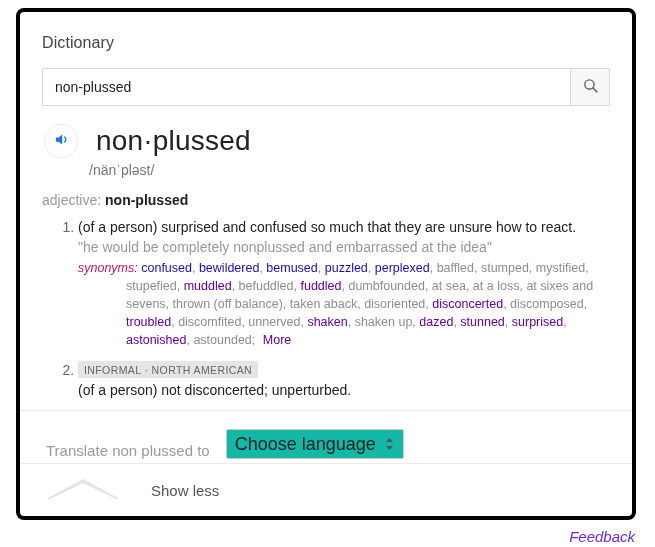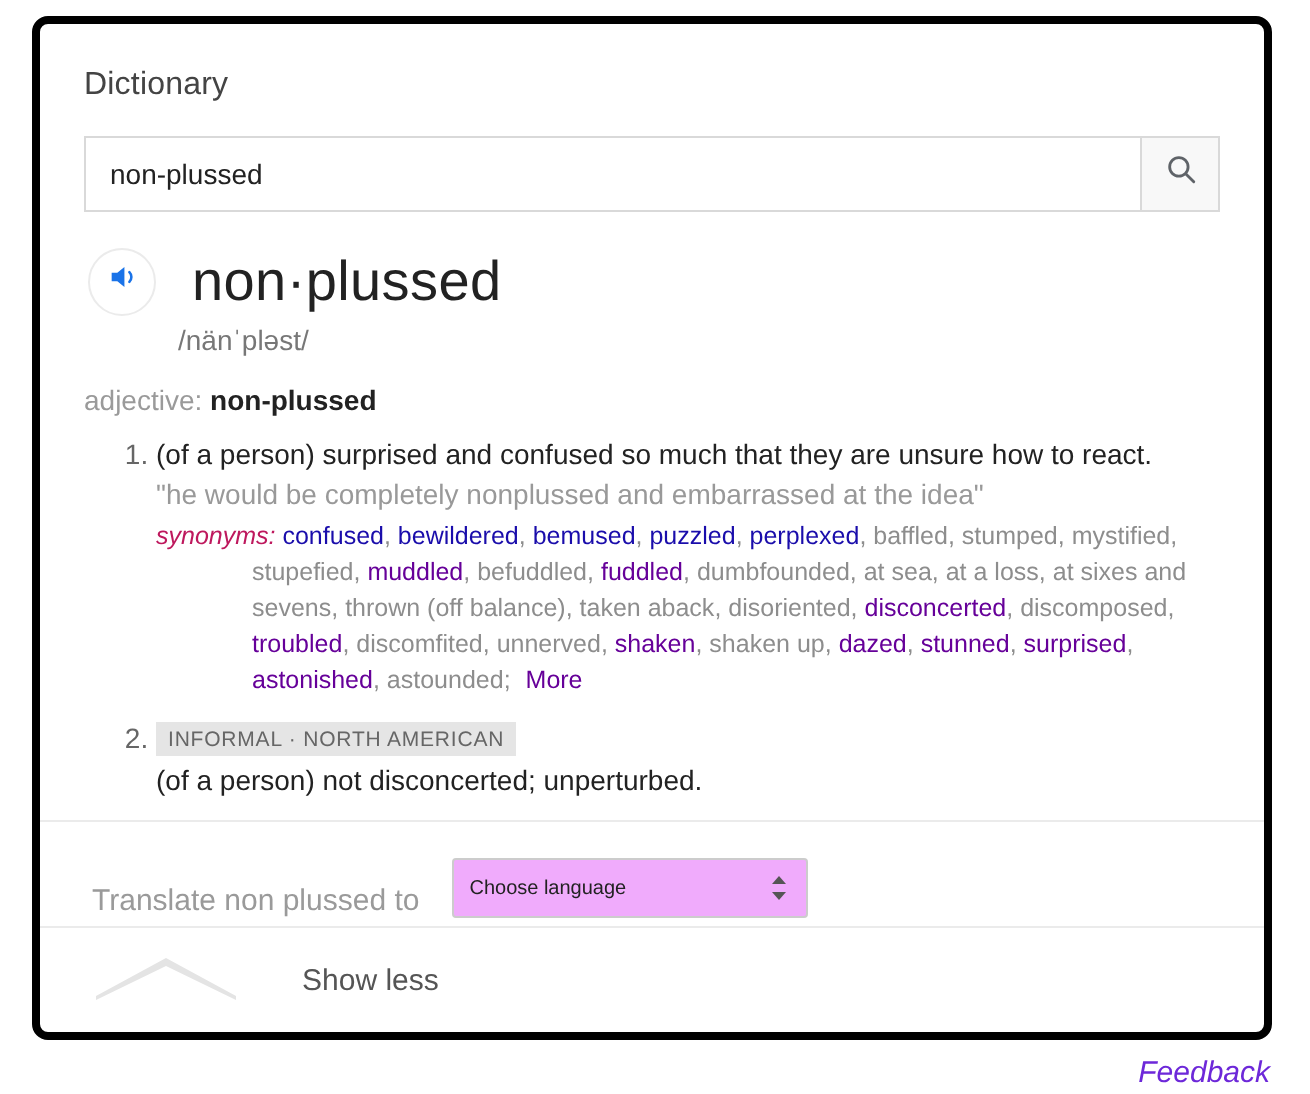--- a/index.html
+++ b/index.html
@@ -164,23 +164,23 @@
     font-size: 15px;
     color: #9a9a9a;
   }
   .lang-select {
     margin-left: 16px;
     width: 178px;
     height: 30px;
     box-sizing: border-box;
     border: 1px solid #ccc;
     border-radius: 2px;
-    background: #f0abfc;
+    background: #14b8a6;
     font-family: "Liberation Sans", sans-serif;
-    font-size: 10px;
+    font-size: 18px;
     color: #222;
     padding: 0 8px;
     display: flex;
     align-items: center;
     justify-content: space-between;
     cursor: pointer;
   }
   .stepper {
     display: flex;
     flex-direction: column;

